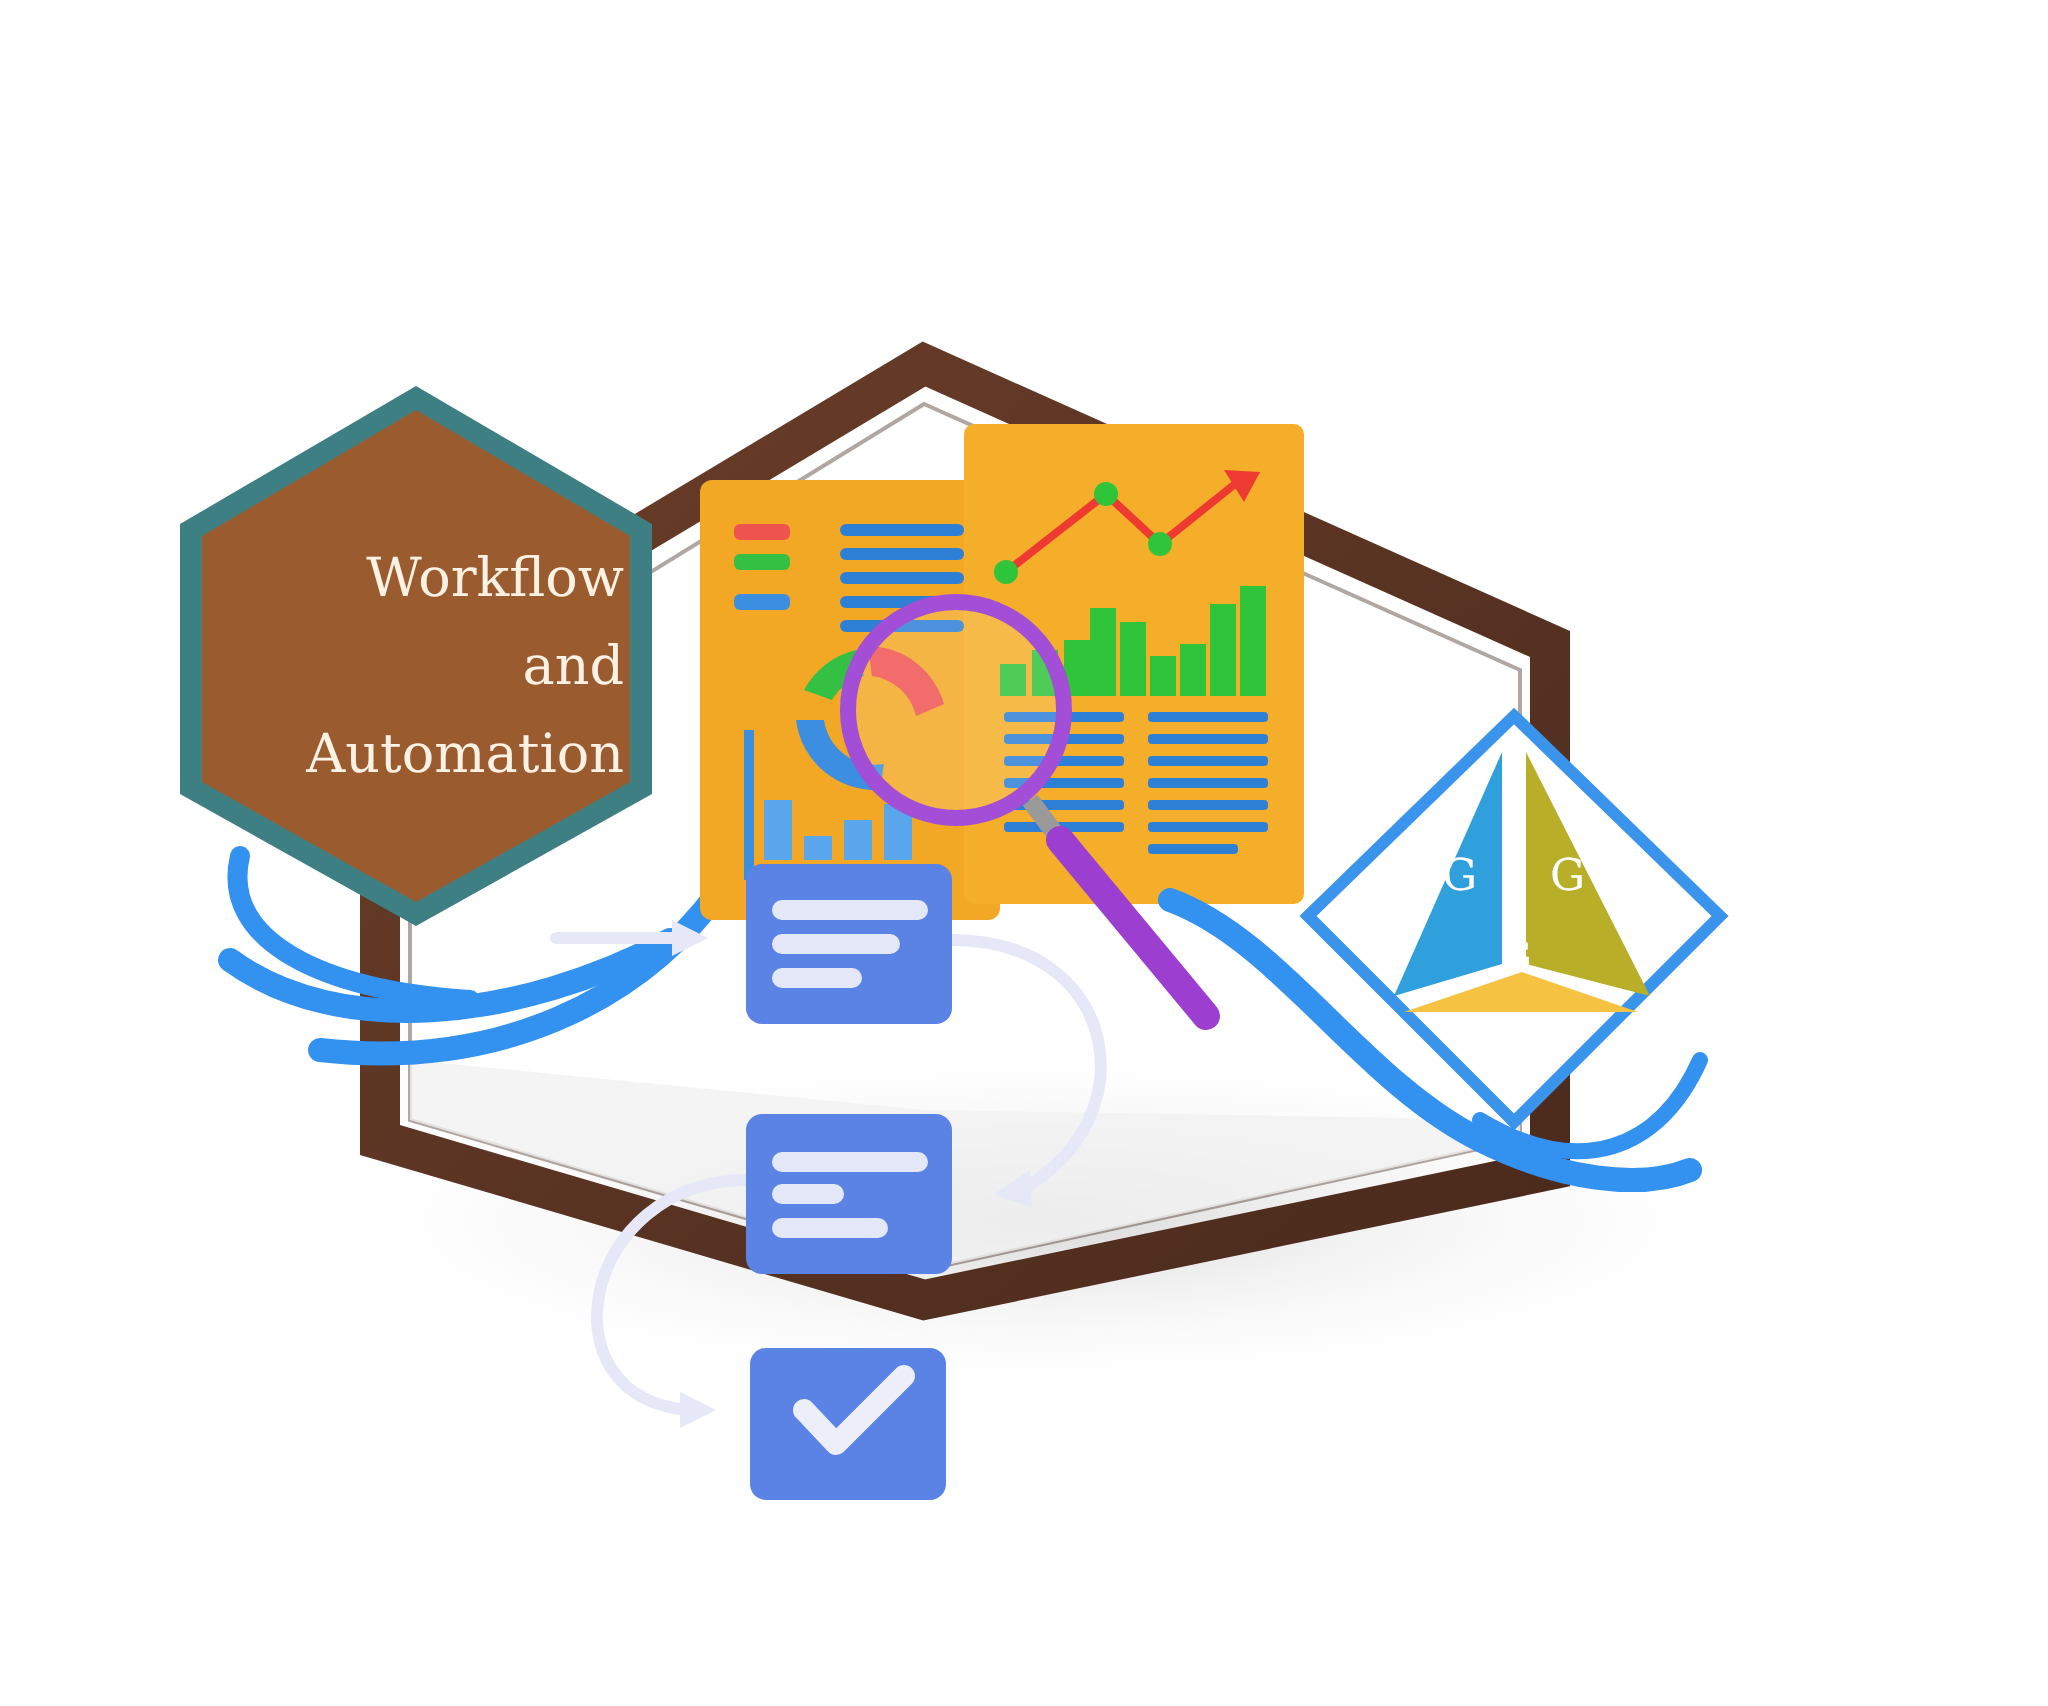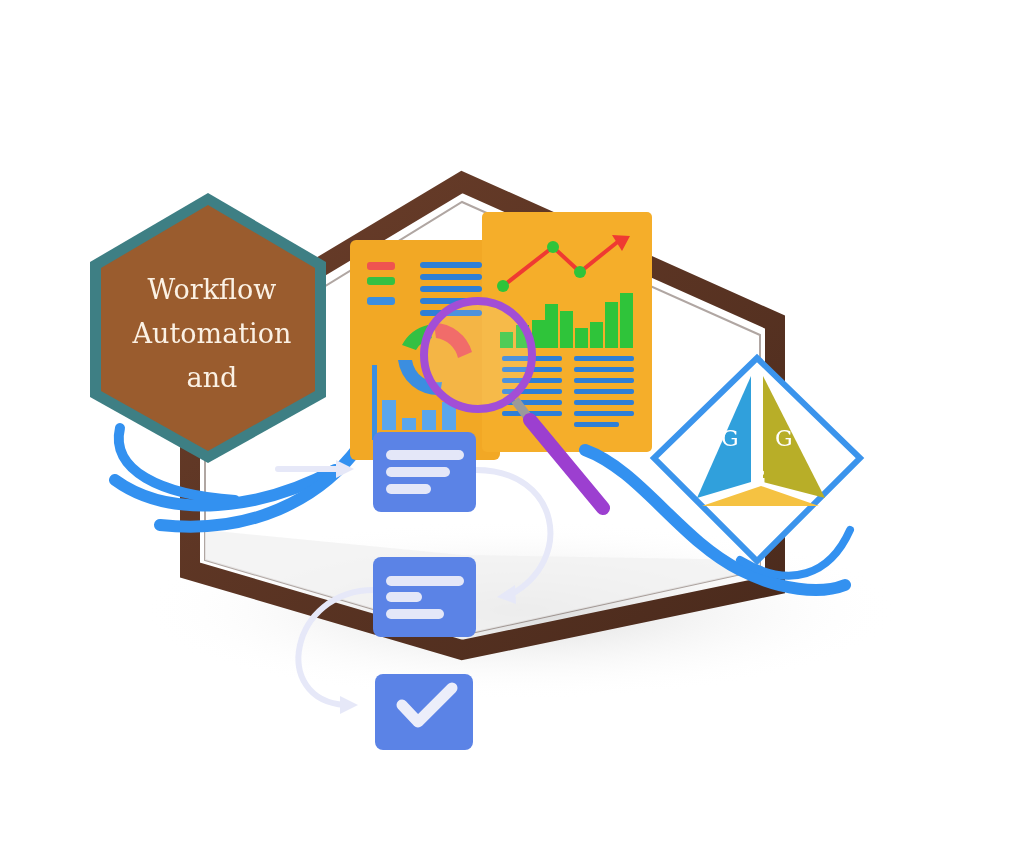--- a/index.html
+++ b/index.html
@@ -4,21 +4,21 @@
   <style>
     html, body { margin: 0; padding: 0; background: #ffffff; }
     body { width: 1024px; height: 853px; position: relative; overflow: hidden; }
     .stage { position: absolute; left: 0; top: 0; width: 1024px; height: 853px; }
     .hex-text {
       position: absolute; left: 112px; top: 268px; width: 200px;
       text-align: center; color: #fbf1e4;
       font-family: "DejaVu Serif", "Liberation Serif", serif;
       font-size: 27px; line-height: 44px;
     }
-    .hex-text div { white-space: nowrap; }
+    .hex-text div { white-space: nowrap; text-align: right; }
   </style>
 </head>
 <body>
 
 <div class="stage">
   <svg width="1024" height="853" viewBox="0 0 1024 853" xmlns="http://www.w3.org/2000/svg">
     <defs>
       <linearGradient id="wood" x1="0" y1="0" x2="1" y2="1">
         <stop offset="0" stop-color="#6b3e2a"></stop>
         <stop offset="1" stop-color="#4a2a1c"></stop>
@@ -145,21 +145,21 @@
 
     <g>
       <polygon points="208,193 326,262 326,397 208,463 90,397 90,262" fill="#3e7f84"></polygon>
       <polygon points="208,205 315,268 315,391 208,451 101,391 101,268" fill="#9a5c2e"></polygon>
     </g>
   </svg>
 
   
   <div class="hex-text">
     <div>Workflow</div>
+    <div>and</div>
     <div>Automation</div>
-    <div>and</div>
   </div>
 
   
   <div style="position:absolute;left:721px;top:426px;color:#fff;font-family:'DejaVu Serif',serif;font-size:22px;">G</div>
   <div style="position:absolute;left:775px;top:426px;color:#fff;font-family:'DejaVu Serif',serif;font-size:22px;">G</div>
   <div style="position:absolute;left:750px;top:466px;color:#fff;font-family:'DejaVu Serif',serif;font-size:20px;">G</div>
 </div>
 
 </body></html>

